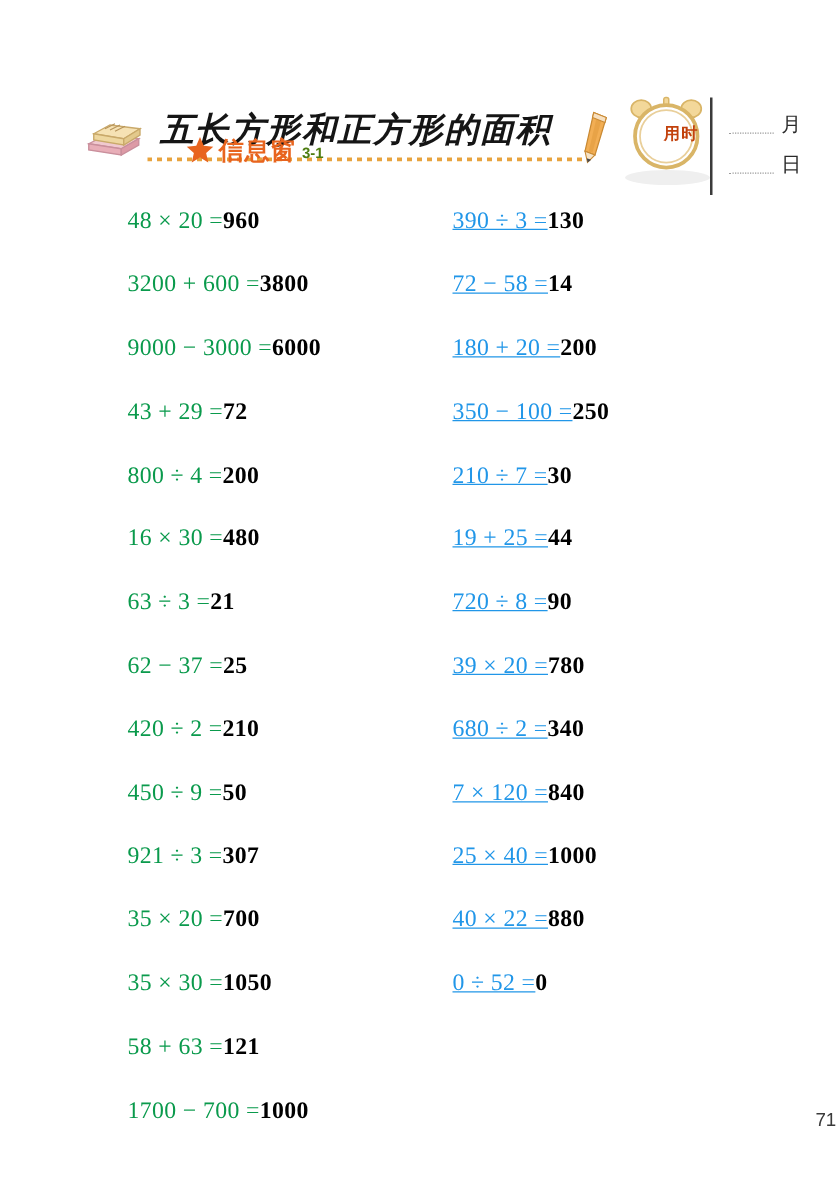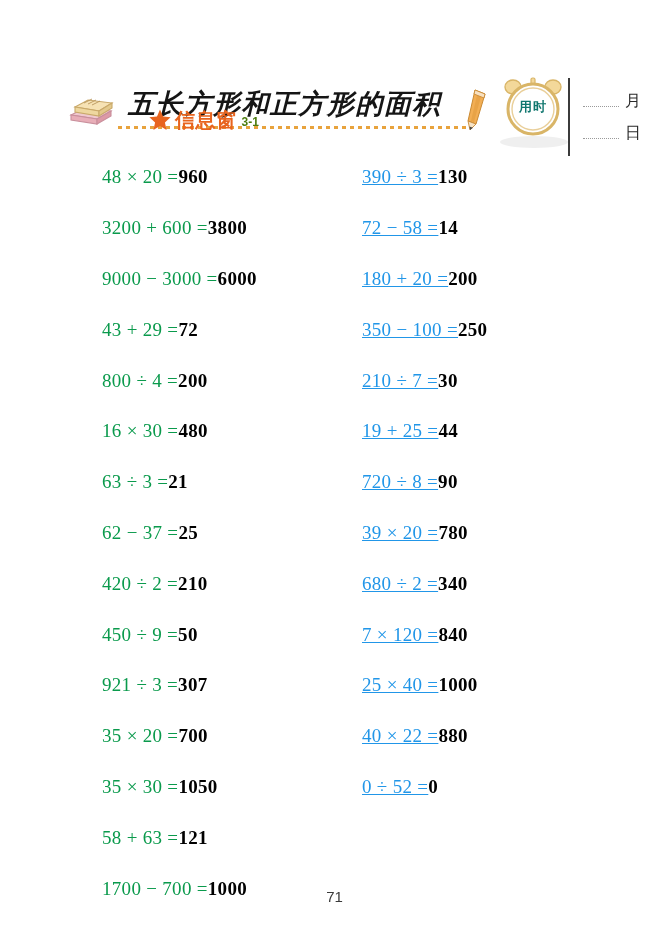--- a/index.html
+++ b/index.html
@@ -100,30 +100,30 @@
     position: absolute;
     left: 500px;
     top: 100px;
     width: 68px;
     height: 12px;
     border-radius: 50%;
     background: #efefef;
   }
   .clock-label {
     position: absolute;
-    left: 0;
+    left: 12px;
     top: 0;
     width: 64px;
     height: 62px;
     display: flex;
     align-items: center;
     justify-content: center;
     font-family: "Liberation Serif", "DejaVu Serif", serif;
     font-size: 13px;
-    color: #0f766e;
+    color: #c2410c;
     letter-spacing: 1px;
     font-weight: bold;
   }
 
   
   .vbar {
     position: absolute;
     left: 568px;
     top: 42px;
     width: 2px;
@@ -218,21 +218,21 @@
     font-weight: bold;
     letter-spacing: 0.3px;
   }
 
   
   .page-number {
     position: absolute;
     left: 0;
     top: 888px;
     width: 669px;
-    text-align: center;
+    text-align: right;
     font-family: "Liberation Sans", "DejaVu Sans", sans-serif;
     font-size: 15px;
     color: #3a3a3a;
   }
 </style>
 </head>
 <body>
 
 <div class="page">
 

